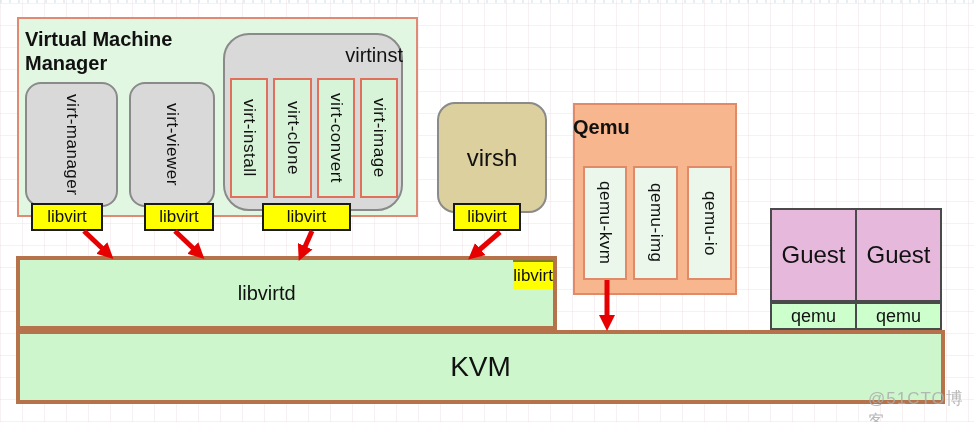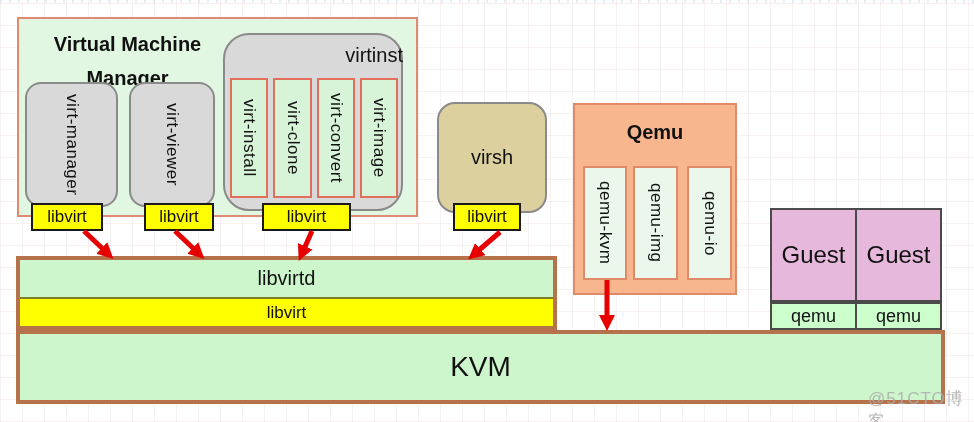--- a/index.html
+++ b/index.html
@@ -13,27 +13,27 @@
       #ffffff;
   }
   .abs{position:absolute;box-sizing:border-box;}
   .center{display:flex;align-items:center;justify-content:center;}
   .vtext{writing-mode:vertical-rl;text-orientation:mixed;letter-spacing:.5px;}
   .vmm-box{background:#e2f7e2;border:2px solid #e08a74;}
   .graybox{background:#d9d9d9;border:2px solid #8a8a8a;border-radius:16px;font-size:17px;}
   .virtinst-box{background:#d9d9d9;border:2px solid #8a8a8a;border-radius:26px;}
   .greentool{background:#d8f4d8;border:2px solid #e0705c;font-size:17px;}
   .minttool{background:#eaf7ea;border:2px solid #e08a6a;font-size:17px;}
-  .virsh-box{background:#dcd09e;border:2px solid #8a8a8a;border-radius:18px;font-size:20px;}
+  .virsh-box{background:#dcd09e;border:2px solid #8a8a8a;border-radius:18px;font-size:24px;}
   .qemu-box{background:#f7b68e;border:2px solid #e08a6a;}
   .ylabel{background:#ffff00;border:2px solid #1a1a1a;font-size:17px;z-index:5;}
   .guest{background:#e6b9dc;border:2px solid #4a4a4a;font-size:24px;}
   .guest-qemu{background:#cdffcd;border:2px solid #4a4a4a;font-size:18px;}
   .brownbar{background:#cdf6cd;border:4px solid #b5724b;}
-  .title{font-weight:bold;font-size:20px;line-height:34px;text-align:center;}
+  .title{font-weight:bold;font-size:20px;line-height:24px;text-align:left;}
   .arrows{position:absolute;left:0;top:0;width:974px;height:422px;z-index:8;pointer-events:none;}
   .watermark{color:rgba(172,172,172,.85);font-size:17px;z-index:9;letter-spacing:1px;}
   .stack-yellow{background:#ffff00;border-top:2px solid #7f7f2a;font-size:17px;}
 </style>
 </head>
 <body>
 
 <div class="canvas">
 
   <div class="abs vmm-box" style="left:17px;top:17px;width:401px;height:200px;"></div>
@@ -88,21 +88,21 @@
   <div class="abs guest center" style="left:855px;top:208px;width:87px;height:94px;">
     <span>Guest</span>
   </div>
   <div class="abs guest-qemu center" style="left:770px;top:302px;width:87px;height:28px;">
     <span>qemu</span>
   </div>
   <div class="abs guest-qemu center" style="left:855px;top:302px;width:87px;height:28px;">
     <span>qemu</span>
   </div>
 
-  <div class="abs brownbar" style="left:16px;top:256px;width:541px;height:74px;display:flex;flex-direction:column;">
+  <div class="abs brownbar" style="left:16px;top:256px;width:541px;height:74px;display:flex;flex-direction:row;">
     <div class="center" style="flex:1;font-size:20px;">libvirtd</div>
     <div class="center stack-yellow" style="height:27px;">libvirt</div>
   </div>
 
   <div class="abs brownbar center" style="left:16px;top:330px;width:929px;height:74px;font-size:28px;">
     <span>KVM</span>
   </div>
 
   <svg class="arrows" viewBox="0 0 974 422" xmlns="http://www.w3.org/2000/svg">
     <defs>

